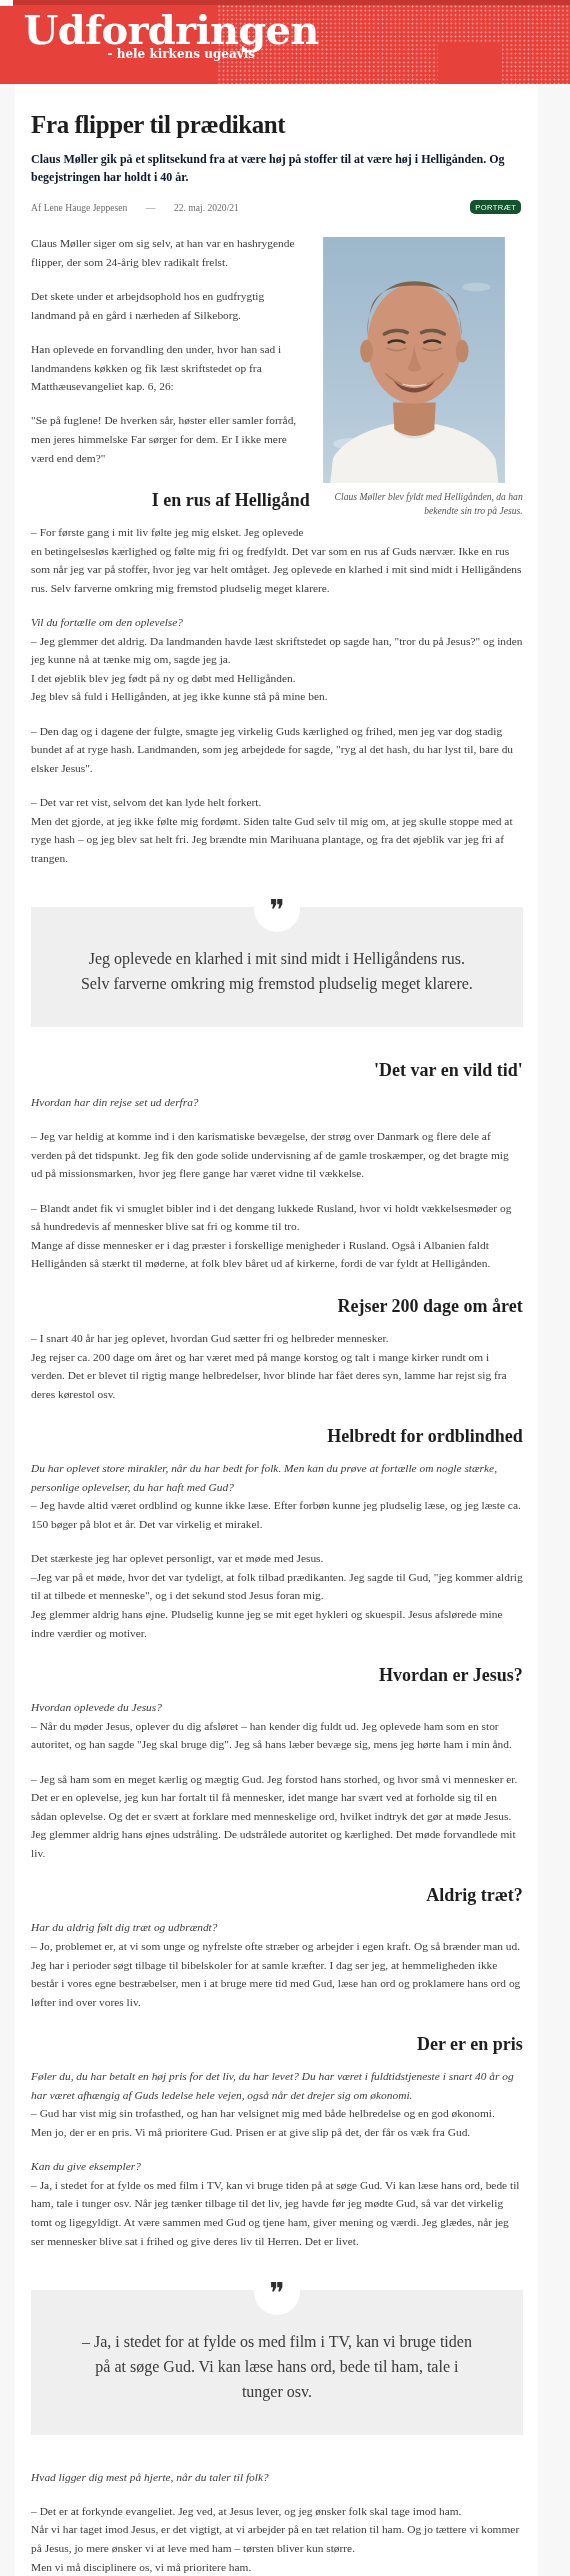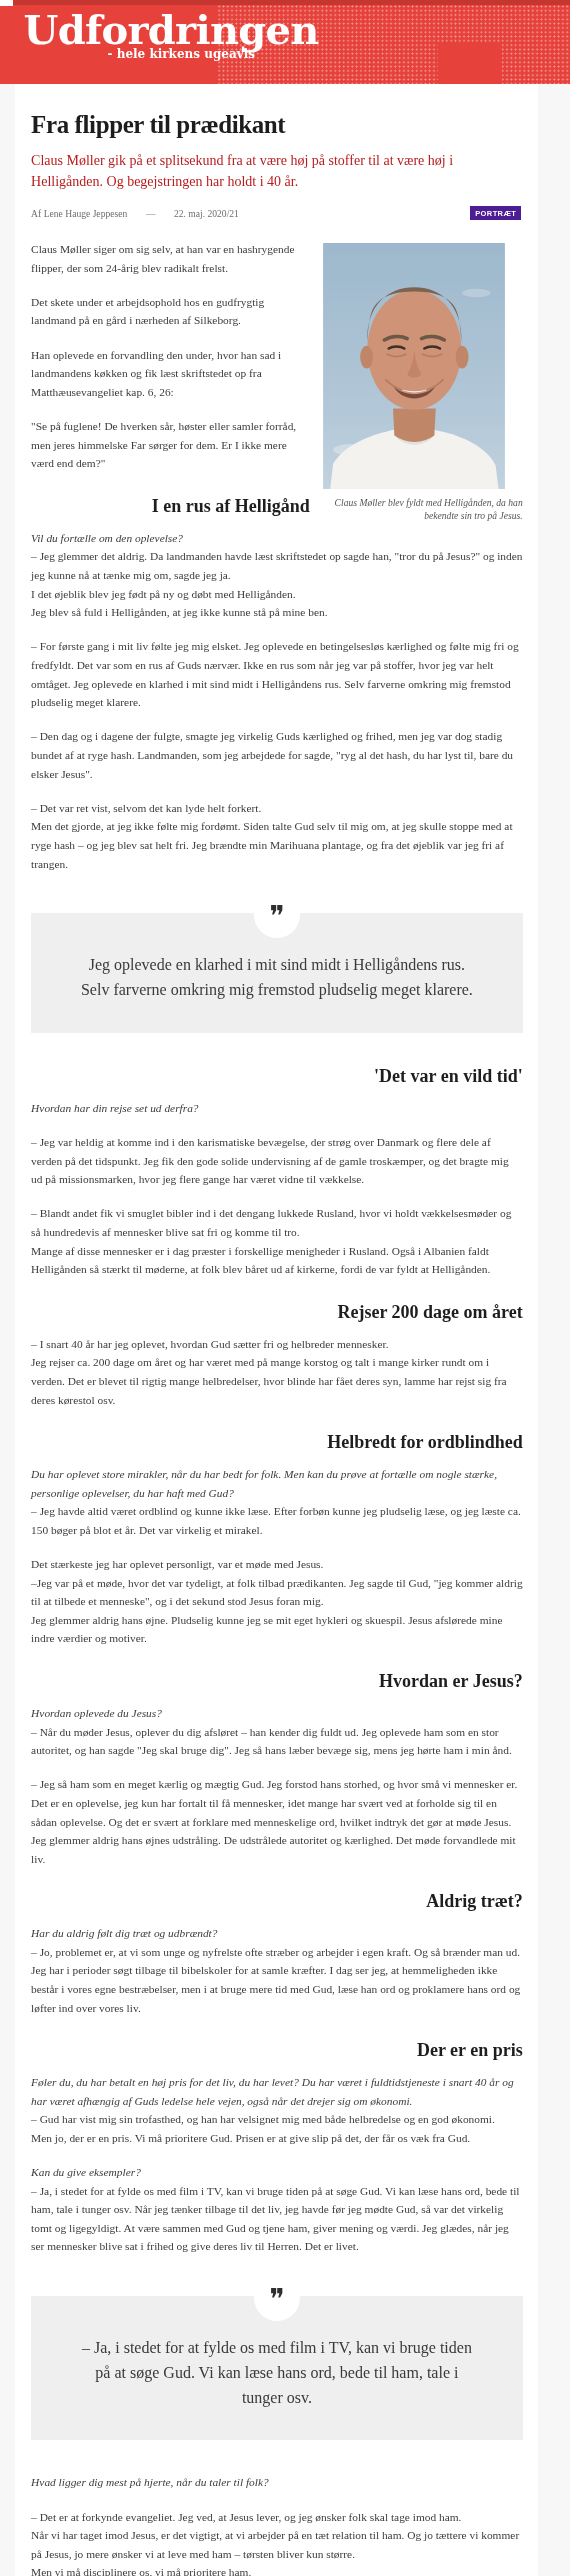--- a/index.html
+++ b/index.html
@@ -35,32 +35,32 @@
   
   .article-card {
     position:relative; width:523px; margin:0 auto 30px auto; background:#ffffff;
     padding:24px 15.7px 41px 15.7px; left:-8.6px;
   }
   .article-title {
     font-size:25px; font-weight:700; color:#1d1d1d; letter-spacing:-0.4px; line-height:1.1;
     margin:2.9px 0 13px 0;
   }
   .article-subtitle {
-    font-size:14px; font-weight:400; color:#b91c1c; line-height:1.45; margin:0 0 15.7px 0;
+    font-size:12px; font-weight:700; color:#0f172a; line-height:1.45; margin:0 0 15.7px 0;
   }
   .byline-row {
     position:relative; display:flex; align-items:flex-start; margin:0 0 21.4px 0;
     font-size:9.6px; color:#6e6e6e;
   }
   .byline-row .sep { margin:0 18.5px; color:#8a8a8a; }
   .category-badge {
     position:absolute; right:1.4px; top:-1.4px;
     font-family:"Liberation Sans","DejaVu Sans",sans-serif;
-    font-size:7.5px; font-weight:700; letter-spacing:0.4px; color:#ffffff;
-    background:#4c1d95; padding:2.9px 5px 2.1px 5px; border-radius:0; text-decoration:none;
+    font-size:7.5px; font-weight:400; letter-spacing:0.4px; color:#ffffff;
+    background:#14532d; padding:2.9px 5px 2.1px 5px; border-radius:5px; text-decoration:none;
   }
   
   .article-body { font-size:11.4px; line-height:1.63; color:#3c3c3c; }
   .article-body::after { content:""; display:block; clear:both; }
   .article-body p.blk { margin:0 0 15.7px 0; white-space:pre-line; }
   .article-body p.blk.italic { font-style:italic; }
   .article-body .q { display:block; font-style:italic; white-space:pre-line; }
   .article-body .a { display:block; white-space:pre-line; }
   .article-body h2 {
     font-size:18px; font-weight:700; color:#1e1e1e; margin:23px 0 11.4px 0; line-height:1.2;text-align:right;
@@ -157,24 +157,24 @@
         <path d="M168,192 C160,200 152,204 146,206" stroke="#b07f63" stroke-width="2.5" fill="none" stroke-linecap="round"></path>
       </svg>
       <figcaption class="photo-caption">Claus Møller blev fyldt med Helligånden, da han bekendte sin tro på Jesus.</figcaption>
     </figure>
 
   <p class="blk">Claus Møller siger om sig selv, at han var en hashrygende flipper, der som 24-årig blev radikalt frelst.</p>
       <p class="blk">Det skete under et arbejdsophold hos en gudfrygtig landmand på en gård i nærheden af Silkeborg.</p>
       <p class="blk">Han oplevede en forvandling den under, hvor han sad i landmandens køkken og fik læst skriftstedet op fra Matthæusevangeliet kap. 6, 26:</p>
       <p class="blk">"Se på fuglene! De hverken sår, høster eller samler forråd, men jeres himmelske Far sørger for dem. Er I ikke mere værd end dem?"</p>
       <h2>I en rus af Helligånd</h2>
+      <p class="blk">– For første gang i mit liv følte jeg mig elsket. Jeg oplevede en betingelsesløs kærlighed og følte mig fri og fredfyldt. Det var som en rus af Guds nærvær. Ikke en rus som når jeg var på stoffer, hvor jeg var helt omtåget. Jeg oplevede en klarhed i mit sind midt i Helligåndens rus. Selv farverne omkring mig fremstod pludselig meget klarere.</p>
       <p class="blk"><span class="q">Vil du fortælle om den oplevelse?</span><span class="a">– Jeg glemmer det aldrig. Da landmanden havde læst skriftstedet op sagde han, "tror du på Jesus?" og inden jeg kunne nå at tænke mig om, sagde jeg ja.
 I det øjeblik blev jeg født på ny og døbt med Helligånden.
 Jeg blev så fuld i Helligånden, at jeg ikke kunne stå på mine ben.</span></p>
-      <p class="blk">– For første gang i mit liv følte jeg mig elsket. Jeg oplevede en betingelsesløs kærlighed og følte mig fri og fredfyldt. Det var som en rus af Guds nærvær. Ikke en rus som når jeg var på stoffer, hvor jeg var helt omtåget. Jeg oplevede en klarhed i mit sind midt i Helligåndens rus. Selv farverne omkring mig fremstod pludselig meget klarere.</p>
       <p class="blk">– Den dag og i dagene der fulgte, smagte jeg virkelig Guds kærlighed og frihed, men jeg var dog stadig bundet af at ryge hash. Landmanden, som jeg arbejdede for sagde, "ryg al det hash, du har lyst til, bare du elsker Jesus".</p>
       <p class="blk">– Det var ret vist, selvom det kan lyde helt forkert.
 Men det gjorde, at jeg ikke følte mig fordømt. Siden talte Gud selv til mig om, at jeg skulle stoppe med at ryge hash – og jeg blev sat helt fri. Jeg brændte min Marihuana plantage, og fra det øjeblik var jeg fri af trangen.</p>
       <div class="pullquote">
         <div class="pq-circle">
           <span class="pq-icon">❞</span>
         </div>
         <p class="pq-text">Jeg oplevede en klarhed i mit sind midt i Helligåndens rus. Selv farverne omkring mig fremstod pludselig meget klarere.</p>
       </div>
       <h2>'Det var en vild tid'</h2>

